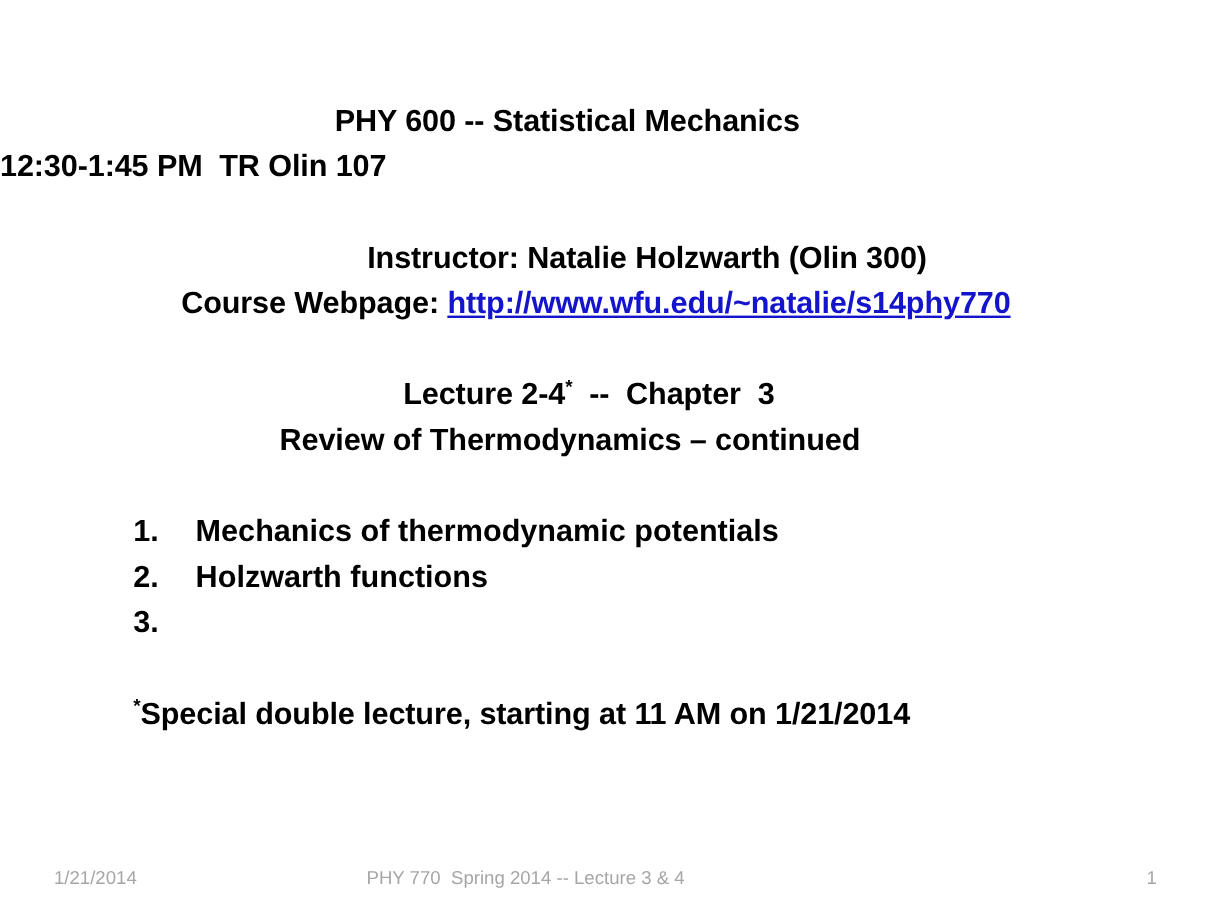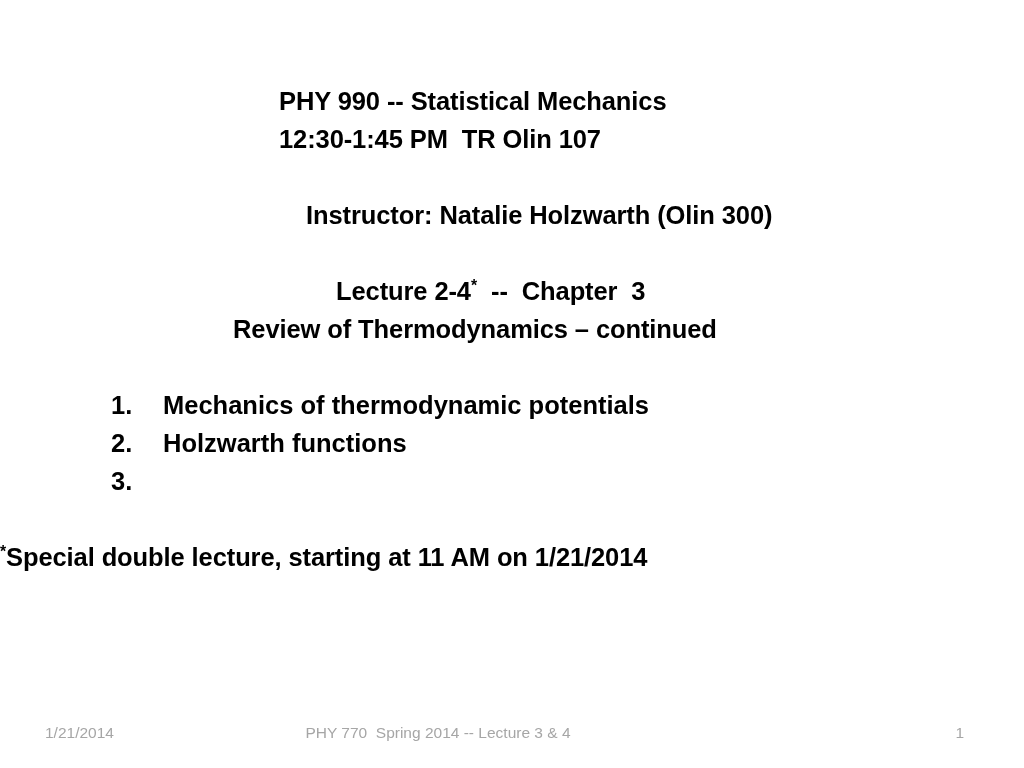--- a/index.html
+++ b/index.html
@@ -40,29 +40,29 @@
     letter-spacing: -0.1px;
   }
 
   .line.blank {
     font-size: 25.5px;
     line-height: 38px;
   }
 
   
   .indent-title1 { padding-left: 279px; }
-  .indent-title2 { padding-left: 279px; }
+  .indent-title2 { }
 
   .indent-instructor { padding-left: 274px; margin-left: 32px; }
   .indent-webpage    { padding-left: 151px; }
 
   .indent-lecture  { padding-left: 336px; }
   .indent-review   { padding-left: 233px; }
 
-  .indent-footnote { }
+  .indent-footnote { padding-left: 111px; }
   .list-item {
     font-weight: bold;
     font-size: 25.5px;
     line-height: 38px;
     white-space: pre;
     padding-left: 111px;
     display: flex;
   }
   .list-num {
     display: inline-block;
@@ -121,28 +121,29 @@
     white-space: pre;
   }
 </style>
 </head>
 <body>
 
 <div class="slide">
 
   <div class="body-block">
 
-    <div class="line indent-title1">PHY 990 -- Statistical Mechanics</div>
+    <div class="line indent-title1">PHY 600 -- Statistical Mechanics</div>
 
     <div class="line indent-title2">12:30-1:45 PM  TR Olin 107</div>
 
     <div class="line blank">&nbsp;</div>
 
     <div class="line indent-instructor">Instructor: Natalie Holzwarth (Olin 300)</div>
 
+    <div class="line indent-webpage"><span>Course Webpage: </span><a class="weblink" href="#">http://www.wfu.edu/~natalie/s14phy770</a></div>
 
     <div class="line blank">&nbsp;</div>
 
     <div class="line indent-lecture"><span>Lecture 2-4</span><sup class="star">*</sup><span>  --  Chapter  3</span></div>
 
     <div class="line indent-review">Review of Thermodynamics – continued</div>
 
     <div class="line blank">&nbsp;</div>
 
     <div class="list-item"><span class="list-num">1.</span><span class="list-text">Mechanics of thermodynamic potentials</span></div>

